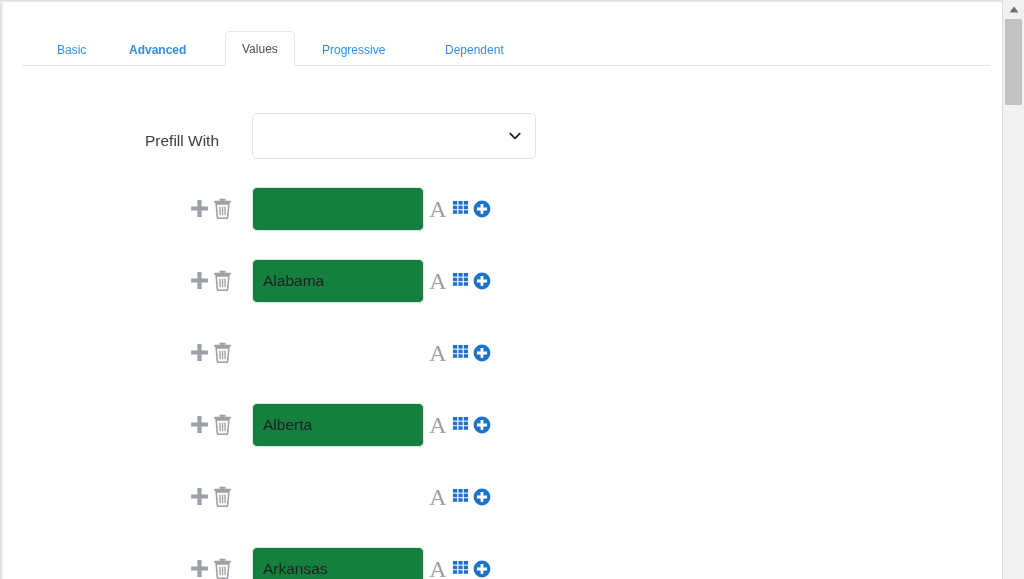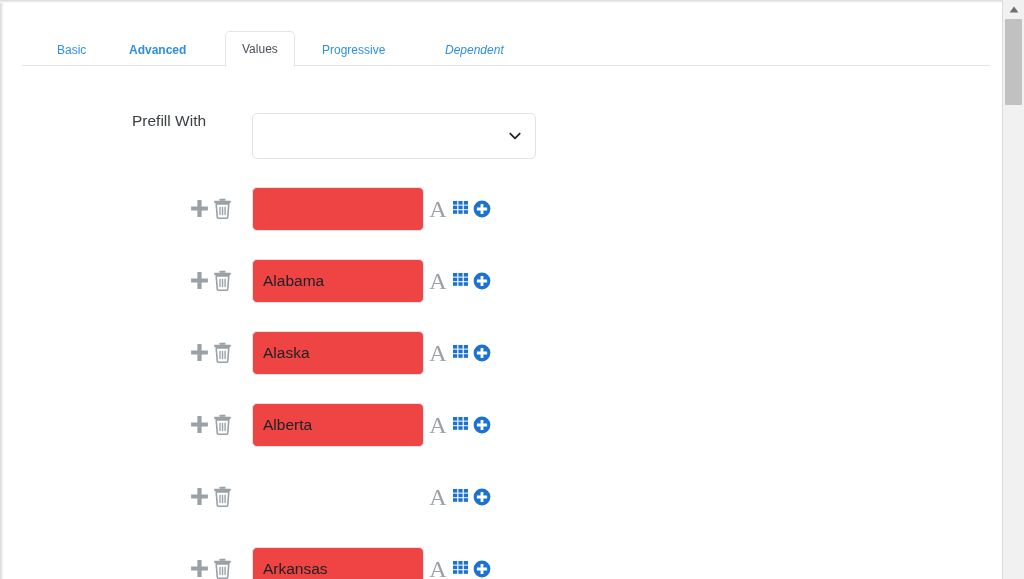--- a/index.html
+++ b/index.html
@@ -92,23 +92,23 @@
   .prefill-row {
     position: absolute;
     left: 0;
     top: 110px;
     width: 968px;
     height: 50px;
   }
   .prefill-label {
     position: absolute;
     left: 128px;
-    top: 0;
+    top: 20px;
     width: 100px;
-    text-align: left;
+    text-align: center;
     font-size: 15.5px;
     color: #3c4043;
     line-height: 1;
   }
   .prefill-select {
     position: absolute;
     left: 248px;
     top: 0;
     width: 284px;
     height: 46px;
@@ -163,21 +163,21 @@
     cursor: pointer;
   }
   .value-input {
     position: absolute;
     left: 248px;
     top: 0;
     width: 172px;
     height: 44px;
     border: 1px solid #e1e3e6;
     border-radius: 5px;
-    background: #ef4444;
+    background: #15803d;
     font-family: "Liberation Sans", sans-serif;
     font-size: 15.5px;
     color: #202124;
     padding: 0 10px;
     outline: none;
   }
   .icn-font {
     position: absolute;
     left: 424px;
     top: 10px;
@@ -264,21 +264,21 @@
           </div>
           <div class="tab" style="left: 90px; font-weight: bold;">
             <span>Advanced</span>
           </div>
           <div class="tab active" style="left: 203px;">
             <span>Values</span>
           </div>
           <div class="tab" style="left: 283px;">
             <span>Progressive</span>
           </div>
-          <div class="tab" style="left: 406px; font-style: italic;">
+          <div class="tab" style="left: 406px;">
             <span>Dependent</span>
           </div>
         </div>
     </div>
 
     <div class="prefill-row">
       <div class="prefill-label">Prefill With</div>
       <div class="prefill-select">
         <span class="value"></span>
         <span class="chev">
@@ -355,21 +355,20 @@
               <path d="M8 2 h4 v6 h6 v4 h-6 v6 h-4 v-6 h-6 v-4 h6 z" fill="#9aa0a6"></path>
             </svg></span>
           <span class="icn-trash"><svg viewBox="0 0 18 20" width="19" height="21" aria-hidden="true">
               <rect x="1.2" y="2.6" width="15.6" height="2.1" rx="0.5" fill="#9aa0a6"></rect>
               <rect x="6.2" y="0.6" width="5.6" height="2.1" rx="0.5" fill="#9aa0a6"></rect>
               <path d="M3 5.6 h12 l-1 12.4 a1.4 1.4 0 0 1 -1.4 1.3 h-7.2 a1.4 1.4 0 0 1 -1.4 -1.3 z" fill="none" stroke="#9aa0a6" stroke-width="1.5"></path>
               <rect x="6" y="8.3" width="1.3" height="8" fill="#9aa0a6"></rect>
               <rect x="8.4" y="8.3" width="1.3" height="8" fill="#9aa0a6"></rect>
               <rect x="10.8" y="8.3" width="1.3" height="8" fill="#9aa0a6"></rect>
             </svg></span>
-          <input type="text" class="value-input" placeholder="" value="Alaska" style="">
           <span class="icn-font">A</span>
           <span class="icn-grid"><svg viewBox="0 0 19 16" width="19" height="16" aria-hidden="true">
               <rect x="0" y="0" width="4.2" height="3.6" fill="#1a73d1"></rect>
               <rect x="5.4" y="0" width="4.2" height="3.6" fill="#1a73d1"></rect>
               <rect x="10.8" y="0" width="4.2" height="3.6" fill="#1a73d1"></rect>
               <rect x="0" y="4.6" width="4.2" height="3.6" fill="#1a73d1"></rect>
               <rect x="5.4" y="4.6" width="4.2" height="3.6" fill="#1a73d1"></rect>
               <rect x="10.8" y="4.6" width="4.2" height="3.6" fill="#1a73d1"></rect>
               <rect x="0" y="9.2" width="4.2" height="3.6" fill="#1a73d1"></rect>
               <rect x="5.4" y="9.2" width="4.2" height="3.6" fill="#1a73d1"></rect>

